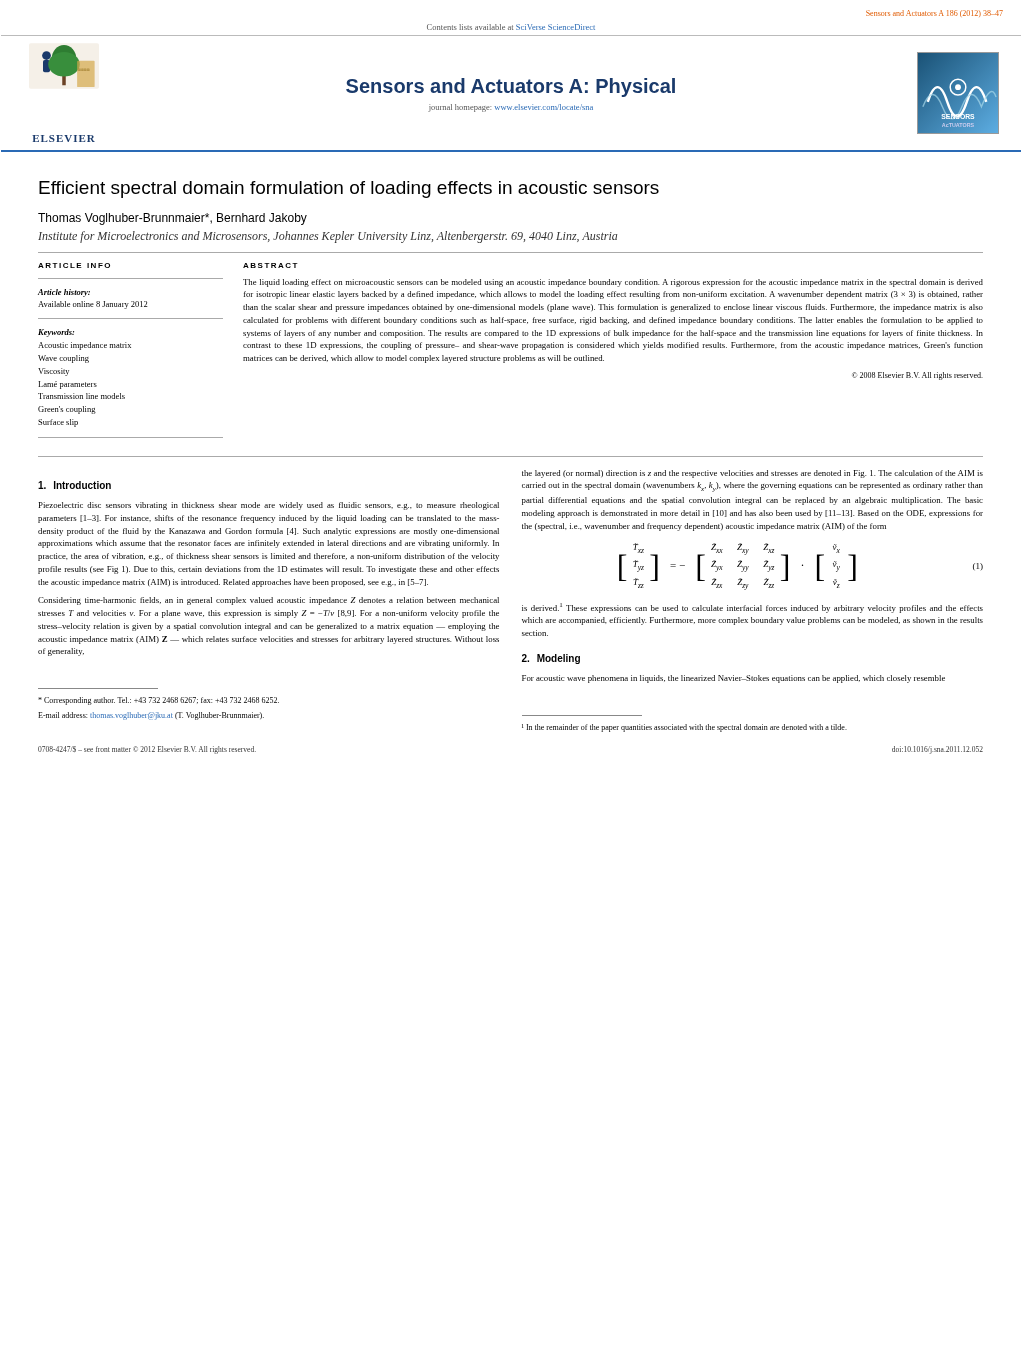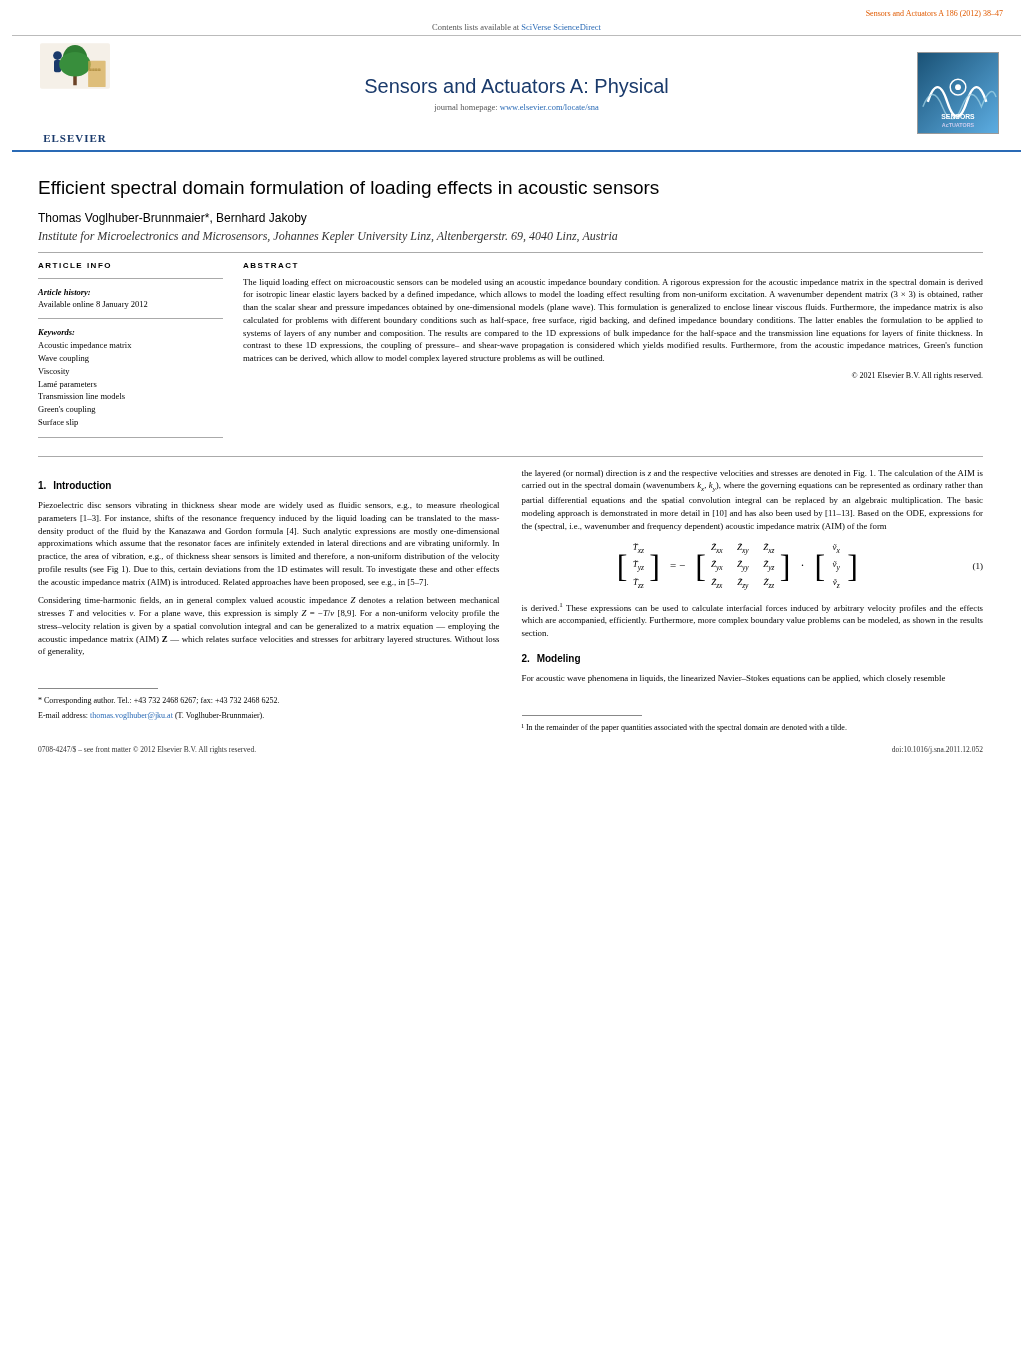--- a/index.html
+++ b/index.html
@@ -13,21 +13,21 @@
     }
     .page {
       width: 1021px;
       min-height: 1351px;
       background: #fff;
       padding: 0;
     }
     
     .header {
       width: 100%;
-      padding: 6px 0 0 12px;
+      padding: 6px 0 0 1px;
     }
     .journal-header {
       display: flex;
       align-items: center;
       justify-content: space-between;
       padding: 6px 18px 6px 18px;
       border-bottom: 2px solid #2a6ab5;
     }
     .elsevier-logo {
       display: flex;
@@ -44,21 +44,21 @@
       margin-top: 2px;
     }
     .journal-title-block {
       text-align: center;
       flex: 1;
     }
     .journal-title {
       font-size: 20px;
       color: #1a3a6b;
       font-family: Arial, sans-serif;
-      font-weight: normal;
+      font-weight: bold;
     }
     .journal-homepage {
       font-size: 8.5px;
       color: #555;
       margin-top: 4px;
     }
     .journal-homepage a { color: #2a6ab5; text-decoration: none; }
     .sensors-logo-box {
       width: 90px;
       display: flex;
@@ -385,21 +385,21 @@
           <div>Transmission line models</div>
           <div>Green's coupling</div>
           <div>Surface slip</div>
         </div>
         <hr class="divider">
       </div>
 
       <div class="right-col">
         <div class="section-label">ABSTRACT</div>
         <div class="abstract-text">The liquid loading effect on microacoustic sensors can be modeled using an acoustic impedance boundary condition. A rigorous expression for the acoustic impedance matrix in the spectral domain is derived for isotropic linear elastic layers backed by a defined impedance, which allows to model the loading effect resulting from non-uniform excitation. A wavenumber dependent matrix (3 × 3) is obtained, rather than the scalar shear and pressure impedances obtained by one-dimensional models (plane wave). This formulation is generalized to enclose linear viscous fluids. Furthermore, the impedance matrix is also calculated for problems with different boundary conditions such as half-space, free surface, rigid backing, and defined impedance boundary conditions. The latter enables the formulation to be applied to systems of layers of any number and composition. The results are compared to the 1D expressions of bulk impedance for the half-space and the transmission line equations for layers of finite thickness. In contrast to these 1D expressions, the coupling of pressure– and shear-wave propagation is considered which yields modified results. Furthermore, from the acoustic impedance matrices, Green's function matrices can be derived, which allow to model complex layered structure problems as will be outlined.</div>
-        <div class="copyright">© 2021 Elsevier B.V. All rights reserved.</div>
+        <div class="copyright">© 2008 Elsevier B.V. All rights reserved.</div>
       </div>
     </div>
 
     <hr class="divider" style="margin-top: 10px;">
 
     <div class="body-two-col">
 
       <div class="body-col">
         <div class="section-heading">
           <span>1.</span>

